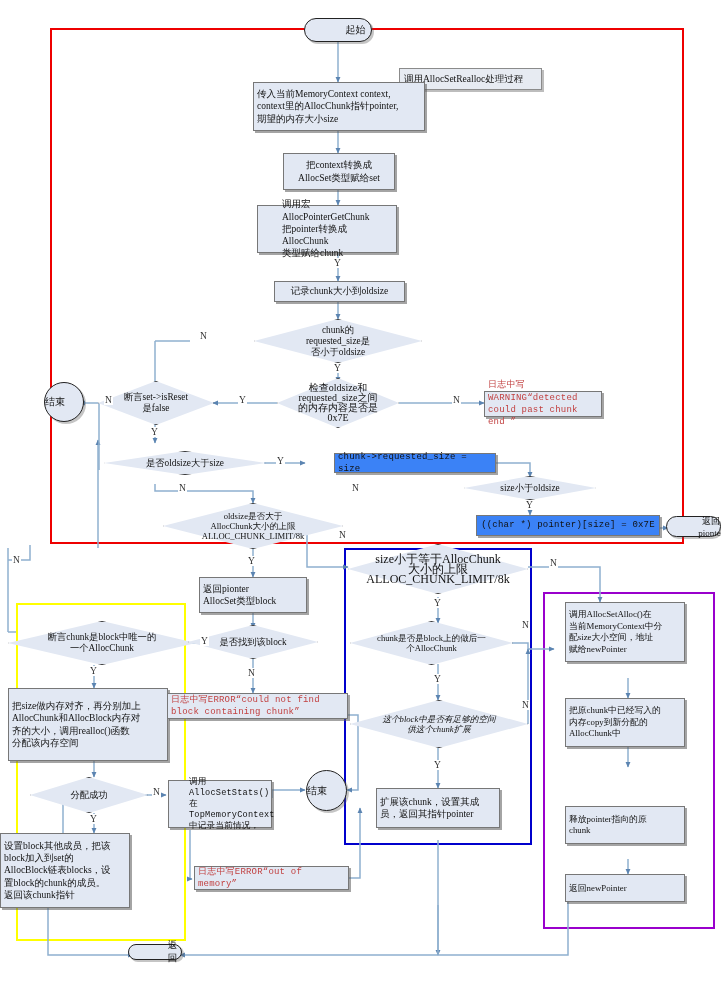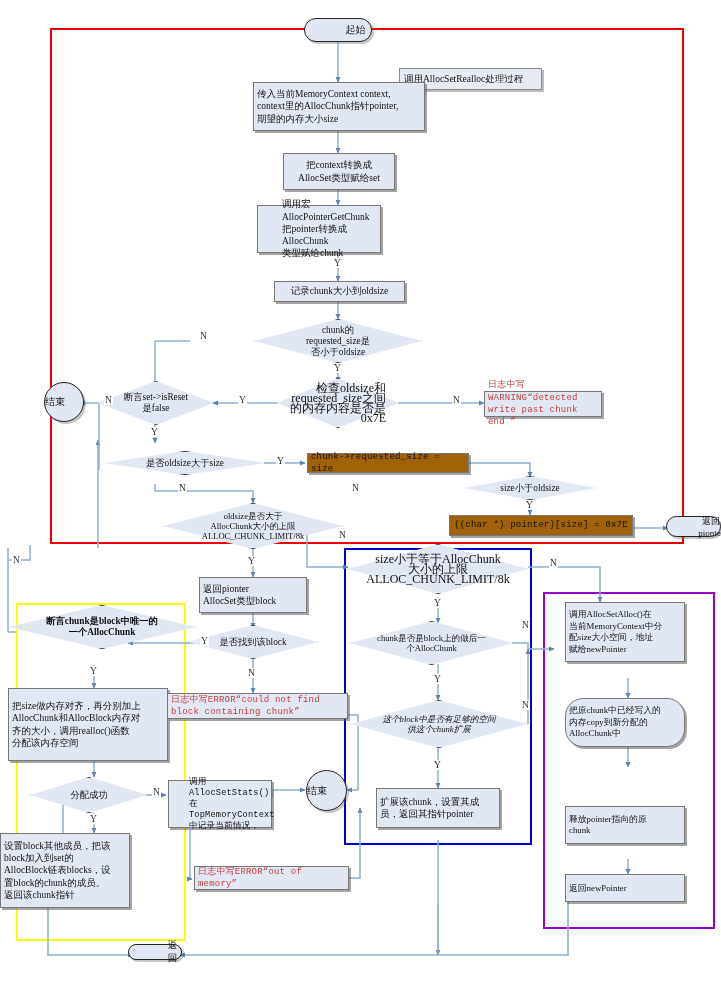--- a/index.html
+++ b/index.html
@@ -11,21 +11,21 @@
   .node{position:absolute;box-sizing:border-box;display:flex;align-items:center;
         justify-content:flex-start;}
   
   .proc{background:#e2e8f3;border:1px solid #777777;
         box-shadow:2px 2px 0 rgba(90,90,90,0.55);
         font-size:9.5px;line-height:12.3px;color:#111111;
         padding:2px 3px;text-align:left;}
   .proc.center{justify-content:center;text-align:center;}
   .mono{font-family:"Liberation Mono","DejaVu Sans Mono",monospace;font-size:9px;
         letter-spacing:.2px;}
-  .grayfill{background:#a16207;}
+  .grayfill{background:#3b82f6;margin-left:27px;}
   
   .term{background:#e2e8f3;border:1.6px solid #222222;border-radius:999px;
         justify-content:center;text-align:center;font-size:10px;color:#111111;
         box-shadow:2px 2px 0 rgba(90,90,90,0.35);padding-left:35px;}
   .circ{background:#e2e8f3;border:1.6px solid #222222;border-radius:50%;
         text-align:center;font-size:10px;color:#111111;
         box-shadow:2px 2px 0 rgba(90,90,90,0.35);}
   
   .dia{position:absolute;}
   .dia .shape{position:absolute;inset:0;background:#e2e8f3;
@@ -171,54 +171,54 @@
     <span>传入当前MemoryContext context,
 context里的AllocChunk指针pointer,
 期望的内存大小size</span>
   </div>
 
   <div class="node proc center" style="left:283px;top:153px;width:112px;height:37px;white-space:pre-line;">
     <span>把context转换成
 AllocSet类型赋给set</span>
   </div>
 
-  <div class="node proc" style="left:257px;top:205px;width:124px;height:48px;white-space:pre-line;padding-left:24px;">
+  <div class="node proc" style="left:257px;top:205px;width:140px;height:48px;white-space:pre-line;padding-left:24px;">
     <span>调用宏AllocPointerGetChunk
 把pointer转换成AllocChunk
 类型赋给chunk</span>
   </div>
 
   <div class="node proc center" style="left:274px;top:281px;width:131px;height:21px;">
     <span>记录chunk大小到oldsize</span>
   </div>
 
   <div class="dia" style="left:254px;top:319px;width:168px;height:44px;">
     <div class="shape"></div>
     <div class="txt" style="white-space:pre-line;">chunk的
 requested_size是
 否小于oldsize</div>
   </div>
 
   <div class="dia" style="left:277px;top:378px;width:122px;height:50px;">
     <div class="shape"></div>
-    <div class="txt" style="white-space:pre-line;font-size:12px;line-height:10px;text-align:right;">检查oldsize和
+    <div class="txt" style="white-space:pre-line;font-size:10px;line-height:10px;">检查oldsize和
 requested_size之间
 的内存内容是否是
 0x7E</div>
   </div>
 
   <div class="dia" style="left:98px;top:381px;width:116px;height:44px;">
     <div class="shape"></div>
     <div class="txt" style="white-space:pre-line;">断言set-&gt;isReset
 是false</div>
   </div>
 
   <div class="node proc" style="left:484px;top:391px;width:118px;height:26px;white-space:pre-line;">
     <span class="mono err">日志中写WARNING“detected
-write past chunk end ”</span>
+could past chunk end ”</span>
   </div>
 
   <div class="node circ" style="left:44px;top:382px;width:40px;height:40px;">
     <span>结束</span>
   </div>
 
   <div class="dia" style="left:104px;top:451px;width:162px;height:24px;">
     <div class="shape"></div>
     <div class="txt">是否oldsize大于size</div>
   </div>
@@ -240,21 +240,21 @@
     <span style="font-size:9px">返回pionter</span>
   </div>
 
   <div class="dia" style="left:163px;top:503px;width:180px;height:46px;">
     <div class="shape"></div>
     <div class="txt" style="white-space:pre-line;font-size:8.6px;line-height:10px;">oldsize是否大于
 AllocChunk大小的上限
 ALLOC_CHUNK_LIMIT/8k</div>
   </div>
 
-  <div class="dia" style="left:8px;top:605px;width:188px;height:44px;font-weight:bold;">
+  <div class="dia" style="left:8px;top:621px;width:188px;height:44px;">
     <div class="shape"></div>
     <div class="txt" style="white-space:pre-line;">断言chunk是block中唯一的
 一个AllocChunk</div>
   </div>
 
   <div class="node proc" style="left:8px;top:688px;width:160px;height:73px;white-space:pre-line;">
     <span>把size做内存对齐，再分别加上
 AllocChunk和AllocBlock内存对
 齐的大小，调用realloc()函数
 分配该内存空间</span>
@@ -326,21 +326,21 @@
 员，返回其指针pointer</span>
   </div>
 
   <div class="node proc" style="left:565px;top:602px;width:120px;height:60px;white-space:pre-line;">
     <span style="font-size:8.8px;line-height:11.5px">调用AllocSetAlloc()在
 当前MemoryContext中分
 配size大小空间，地址
 赋给newPointer</span>
   </div>
 
-  <div class="node proc" style="left:565px;top:698px;width:120px;height:49px;white-space:pre-line;border-radius:18px;">
+  <div class="node proc" style="left:565px;top:698px;width:120px;height:49px;white-space:pre-line;">
     <span style="font-size:8.8px;line-height:11.5px">把原chunk中已经写入的
 内存copy到新分配的
 AllocChunk中</span>
   </div>
 
   <div class="node proc" style="left:565px;top:806px;width:120px;height:38px;white-space:pre-line;">
     <span style="font-size:8.8px;line-height:11.5px">释放pointer指向的原
 chunk</span>
   </div>
 

